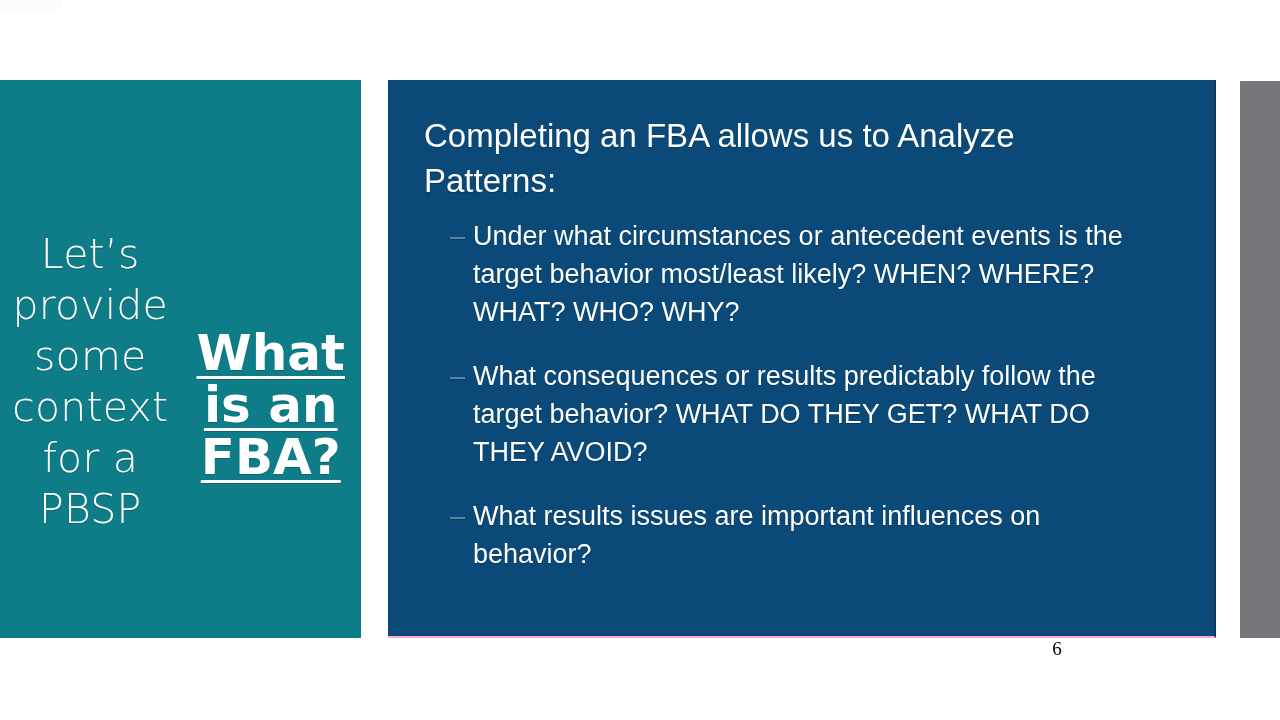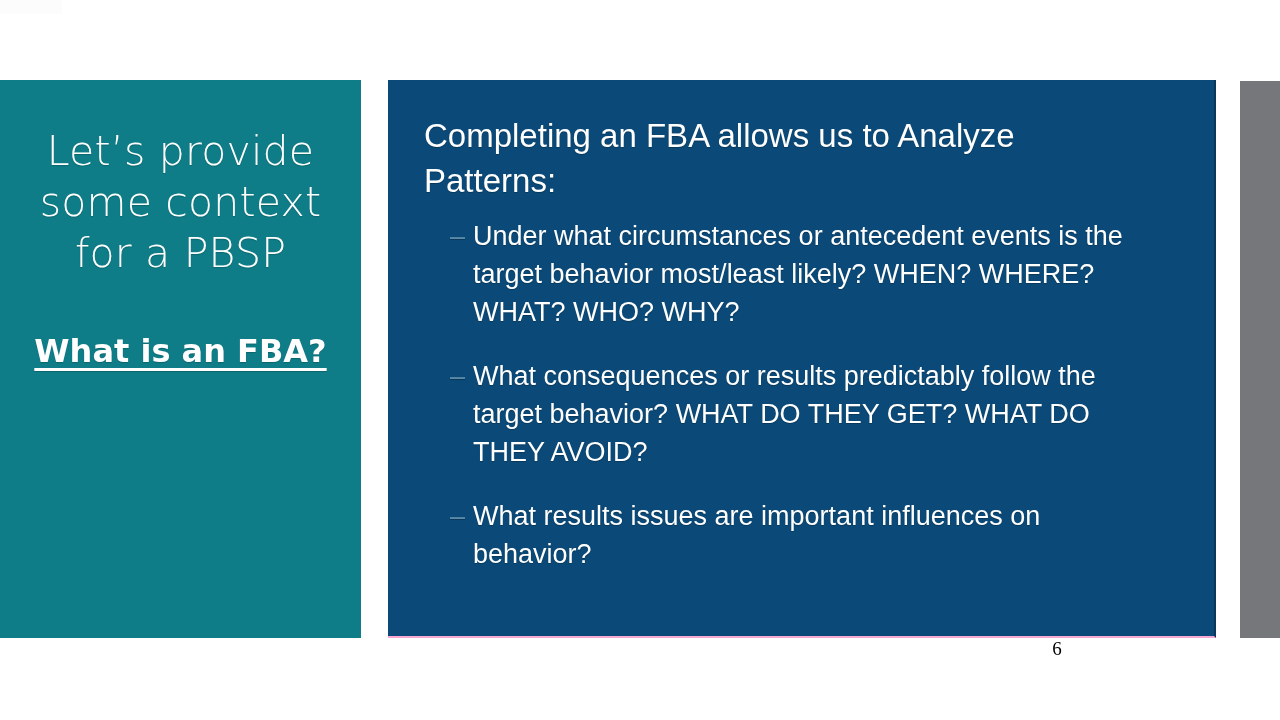--- a/index.html
+++ b/index.html
@@ -35,21 +35,21 @@
   
   .title-panel {
     position: absolute;
     left: 0;
     top: 80px;
     width: 361px;
     height: 558px;
     background: #0e7d87;
     box-sizing: border-box;
     display: flex;
-    flex-direction: column;
+    flex-direction: row;
     align-items: center;
     justify-content: flex-start;
     padding-top: 46px;
     color: #ffffff;
   }
 
   .title-panel .lead {
     font-family: "DejaVu Sans", sans-serif;
     font-weight: 300;
     font-size: 41px;
@@ -58,21 +58,21 @@
     letter-spacing: 0.2px;
     width: 300px;
     margin: 0;
     text-shadow: 0 1px 1px rgba(0,0,0,0.18);
   }
 
   .title-panel .emphasis {
     margin-top: 46px;
     font-family: "DejaVu Sans", sans-serif;
     font-weight: 700;
-    font-size: 32px;
+    font-size: 50px;
     line-height: 52px;
     text-align: center;
     width: 300px;
     text-decoration: underline;
     text-underline-offset: 6px;
     text-decoration-thickness: 3px;
     text-shadow: 0 1px 1px rgba(0,0,0,0.18);
   }
 
   

